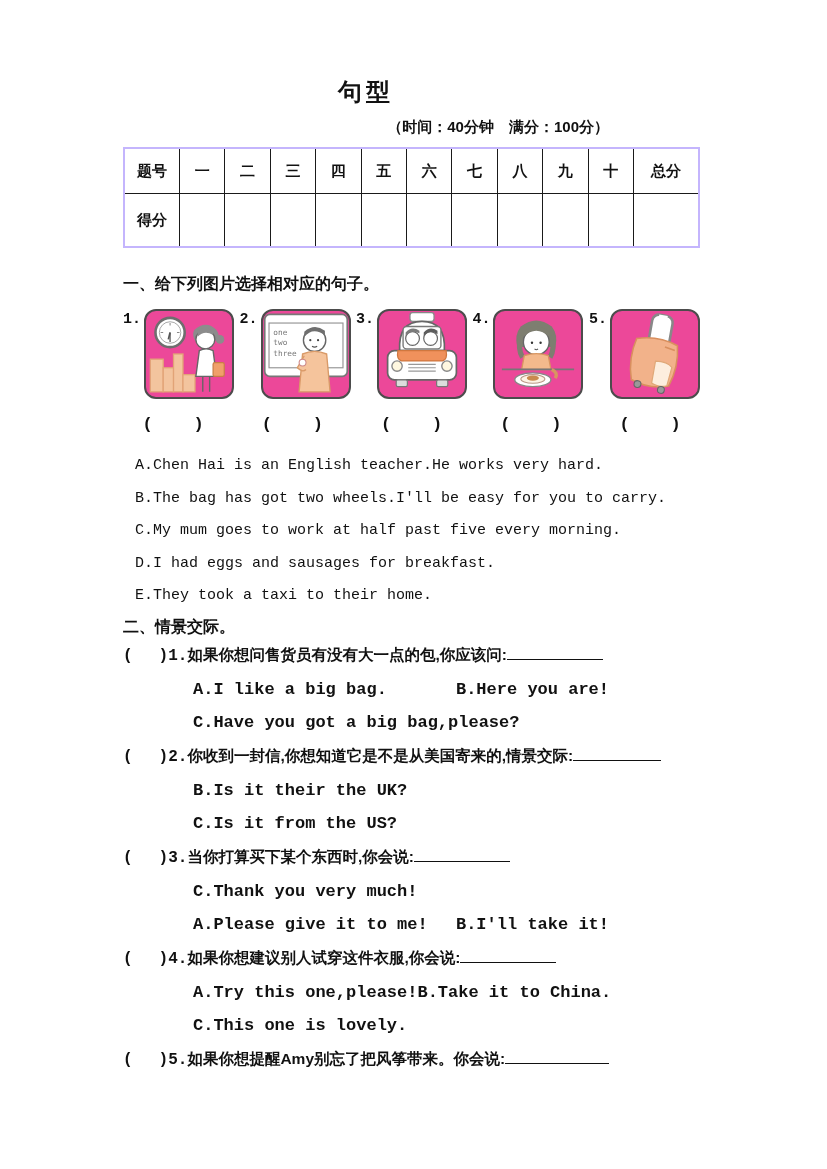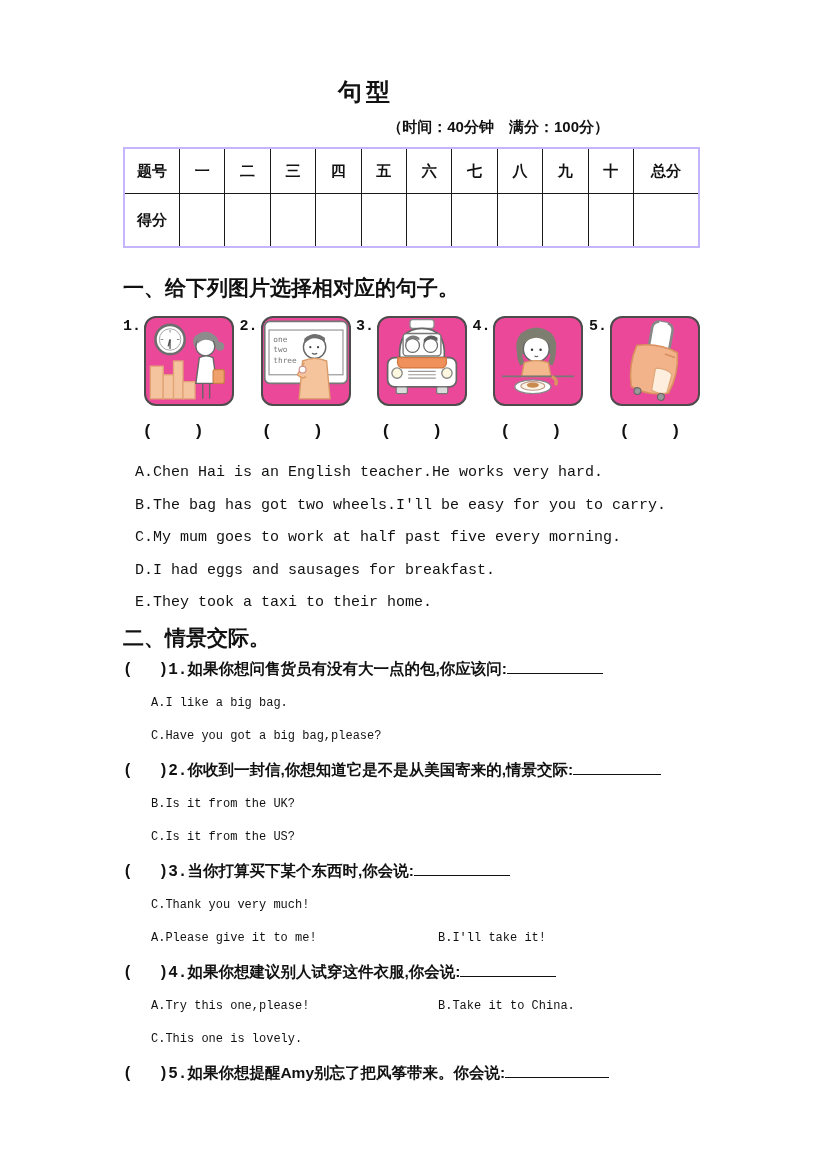--- a/index.html
+++ b/index.html
@@ -39,21 +39,21 @@
     text-align:center;
     padding:0;
   }
   table.score{border:2px solid #c4b5fd;}
   table.score tr.r1 td{height:44px;}
   table.score tr.r2 td{height:52px;}
   td.wide1{width:54px;}
   td.widelast{width:64px;}
 
   .sec-heading{
-    font-size:21px;
+    font-size:16px;
     margin:26px 0 0 0;
   }
 
   .pics-row{
     display:flex;
     justify-content:space-between;
     margin-top:14px;
     width:577px;
   }
   .pic-item{display:flex;align-items:flex-start;}
@@ -112,24 +112,25 @@
     margin-left:26px;
   }
   .blank{
     display:inline-block;
     width:96px;
     height:13px;
     border-bottom:1.5px solid #111;
   }
   .q-opts{
     display:flex;
-    margin-left:28px;
-    font-size:12px;
+    margin-left:70px;
+    font-size:17px;
     line-height:33px;
     white-space:nowrap;
+    font-weight:bold;
   }
   .q-opts .a-col{width:287px;}
 </style>
 </head>
 <body>
 
 <div class="page">
 
   <h1 class="title cn">句型</h1>
   <div class="subtitle cn">（时间：40分钟　满分：100分）</div>
@@ -309,32 +310,33 @@
 
   <div class="sec2">
     <div class="sec-heading cn" style="margin-top:4px;">二、情景交际。</div>
 
     <div class="q-block">
       <div class="q-line">
         <span class="paren">(</span><span class="qnum">)1.</span><span class="cn">如果你想问售货员有没有大一点的包,你应该问:</span><span class="blank"></span>
       </div>
       <div class="q-opts en">
         <span class="a-col">A.I like a big bag.</span>
+        <span>B.Here you are!</span>
       </div>
       <div class="q-opts en">
         <span>C.Have you got a big bag,please?</span>
       </div>
     </div>
 
     <div class="q-block">
       <div class="q-line">
         <span class="paren">(</span><span class="qnum">)2.</span><span class="cn">你收到一封信,你想知道它是不是从美国寄来的,情景交际:</span><span class="blank" style="width:88px"></span>
       </div>
       <div class="q-opts en">
-        <span>B.Is it from the UK?</span>
+        <span>B.Is it their the UK?</span>
       </div>
       <div class="q-opts en">
         <span>C.Is it from the US?</span>
       </div>
     </div>
 
     <div class="q-block">
       <div class="q-line">
         <span class="paren">(</span><span class="qnum">)3.</span><span class="cn">当你打算买下某个东西时,你会说:</span><span class="blank"></span>
       </div>

